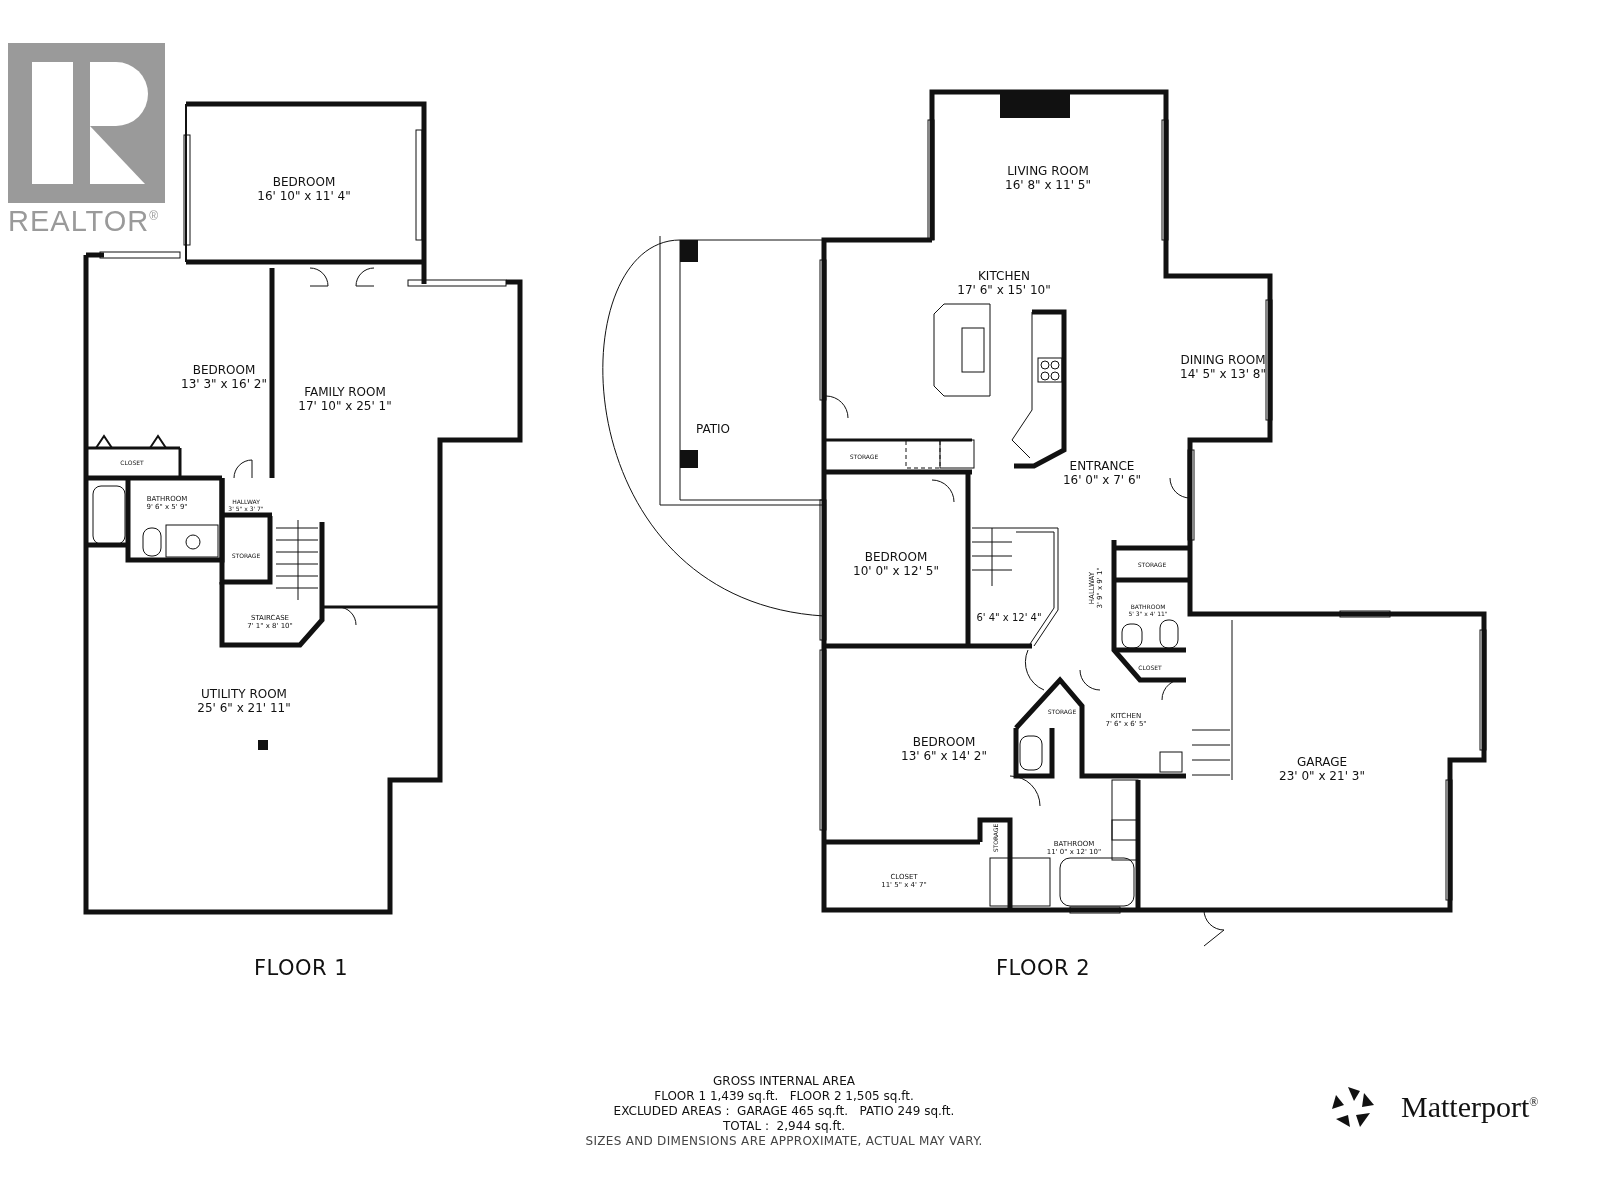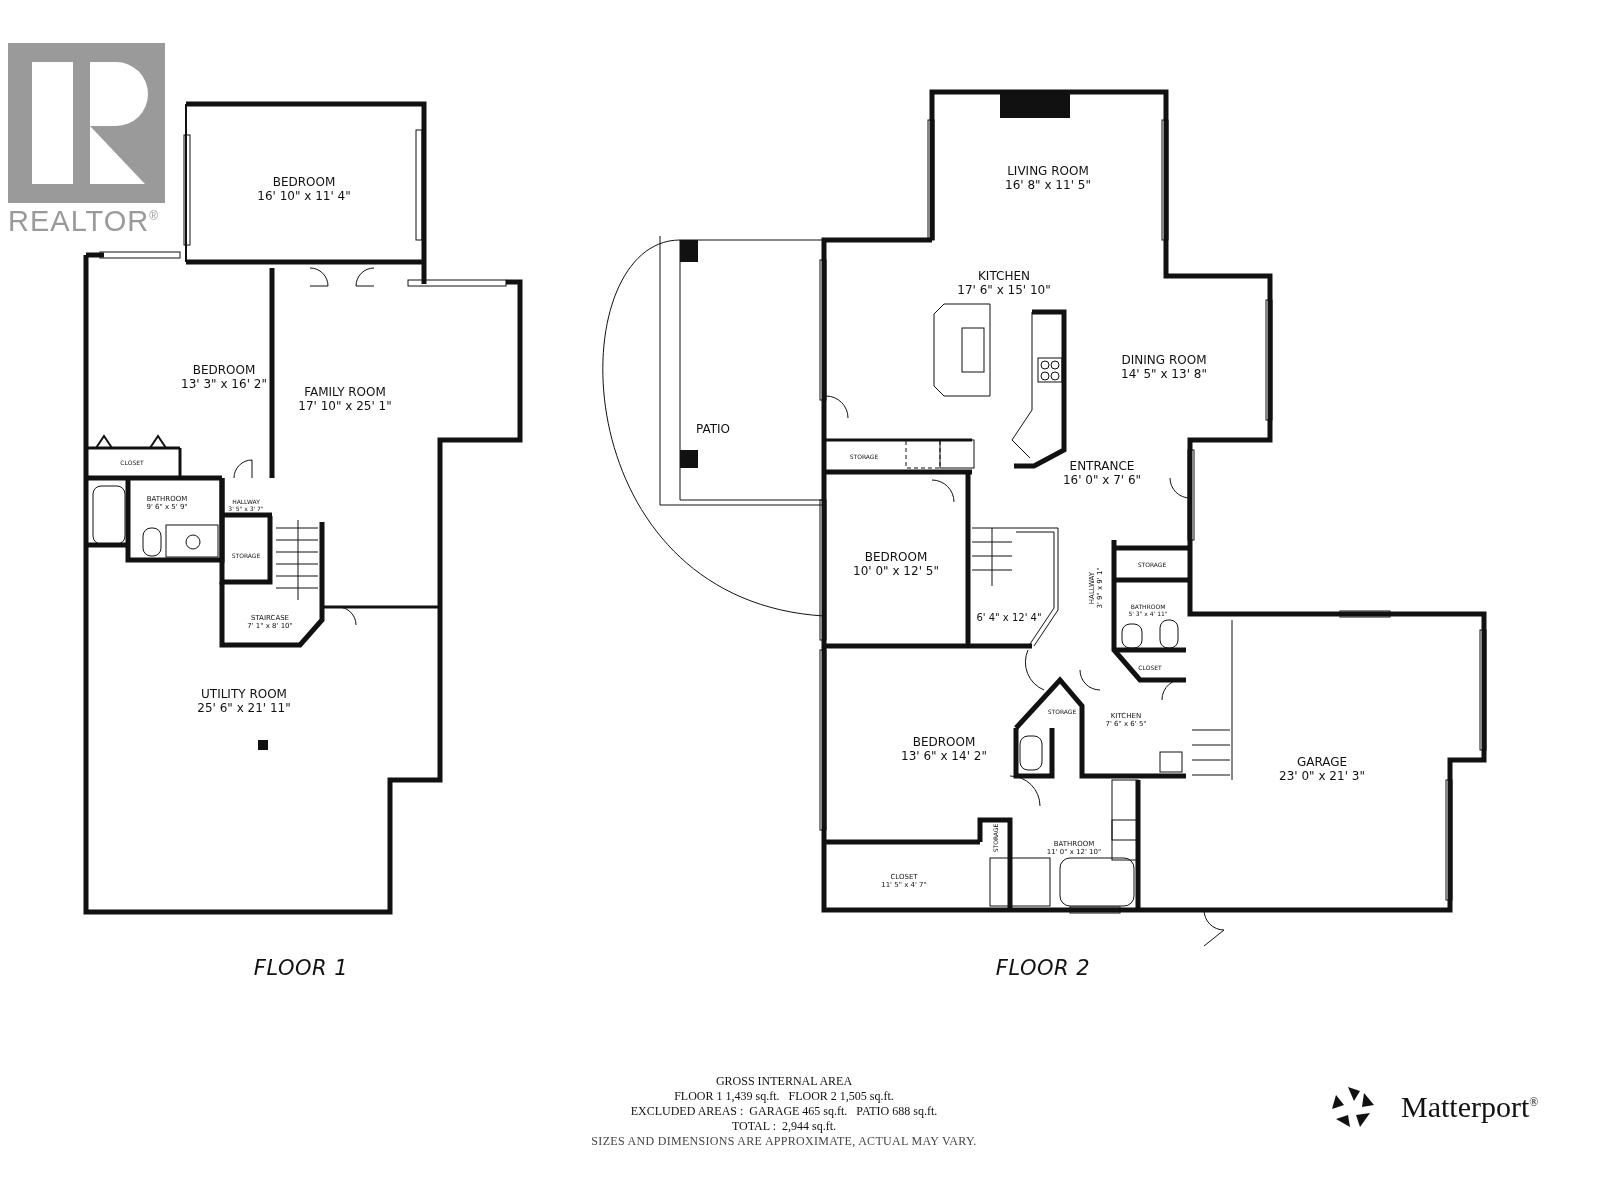--- a/index.html
+++ b/index.html
@@ -5,22 +5,22 @@
   html,body{margin:0;padding:0;background:#fff;}
   body{width:1600px;height:1200px;position:relative;overflow:hidden;font-family:"DejaVu Sans",sans-serif;color:#111;}
   svg.plan{position:absolute;left:0;top:0;}
   .lbl{position:absolute;text-align:center;transform:translate(-50%,-50%);line-height:1.15;white-space:nowrap;color:#111;}
   .lbl .n{display:block;}
   .lbl .d{display:block;}
   .big{font-size:12px;}
   .mid{font-size:10px;}
   .sm{font-size:7px;}
   .xs{font-size:6px;}
-  .floor-title{position:absolute;font-size:21px;letter-spacing:0.5px;transform:translateX(-50%);font-style:italic;}
-  .area{position:absolute;left:784px;top:1074px;transform:translateX(-50%);text-align:center;font-size:12px;line-height:15px;font-family:Liberation Serif, serif;}
+  .floor-title{position:absolute;font-size:21px;letter-spacing:0.5px;transform:translateX(-50%);}
+  .area{position:absolute;left:784px;top:1074px;transform:translateX(-50%);text-align:center;font-size:12px;line-height:15px;}
   .disclaimer{font-size:12px;color:#444;letter-spacing:0.3px;}
   .realtor{position:absolute;left:8px;top:43px;width:158px;}
   .realtor-box{width:157px;height:160px;background:#9a9a9a;position:relative;}
   .realtor-text{font-size:29px;color:#9a9a9a;letter-spacing:1px;margin-top:2px;font-family:"Liberation Sans",sans-serif;}
   .mp{position:absolute;left:1330px;top:1085px;display:flex;align-items:center;gap:25px;}
   .mp-text{font-family:"Liberation Serif",serif;font-size:30px;color:#111;}
 </style>
 </head>
 <body>
 
@@ -207,21 +207,21 @@
   </div>
 
 <div class="lbl big" style="left:1048px;top:179px">
     <span class="n">LIVING ROOM</span>
     <span class="d">16' 8" x 11' 5"</span>
   </div>
 <div class="lbl big" style="left:1004px;top:284px">
     <span class="n">KITCHEN</span>
     <span class="d">17' 6" x 15' 10"</span>
   </div>
-<div class="lbl big" style="left:1164px;top:368px">
+<div class="lbl big" style="left:1223px;top:368px">
     <span class="n">DINING ROOM</span>
     <span class="d">14' 5" x 13' 8"</span>
   </div>
 <div class="lbl big" style="left:713px;top:430px">
     <span class="n">PATIO</span>
   </div>
 <div class="lbl xs" style="left:864px;top:457px">
     <span class="n">STORAGE</span>
   </div>
 <div class="lbl big" style="left:1102px;top:474px">
@@ -275,21 +275,21 @@
     <span class="n">CLOSET</span>
     <span class="d">11' 5" x 4' 7"</span>
   </div>
 
 <div class="floor-title" style="left:301px;top:956px">FLOOR 1</div>
 <div class="floor-title" style="left:1043px;top:956px">FLOOR 2</div>
 
 <div class="area">
   <div>GROSS INTERNAL AREA</div>
   <div style="white-space:pre">FLOOR 1 1,439 sq.ft.   FLOOR 2 1,505 sq.ft.</div>
-  <div style="white-space:pre">EXCLUDED AREAS :  GARAGE 465 sq.ft.   PATIO 688 sq.ft.</div>
+  <div style="white-space:pre">EXCLUDED AREAS :  GARAGE 465 sq.ft.   PATIO 249 sq.ft.</div>
   <div style="white-space:pre">TOTAL :  2,944 sq.ft.</div>
   <div class="disclaimer">SIZES AND DIMENSIONS ARE APPROXIMATE, ACTUAL MAY VARY.</div>
 </div>
 
 <div class="mp">
   <svg width="46" height="44" viewBox="0 0 46 44">
     <polygon points="18,2 30,6 24,16" fill="#111"></polygon>
     <polygon points="34,8 44,20 32,22" fill="#111"></polygon>
     <polygon points="40,28 30,42 26,30" fill="#111"></polygon>
     <polygon points="20,42 6,34 18,30" fill="#111"></polygon>

